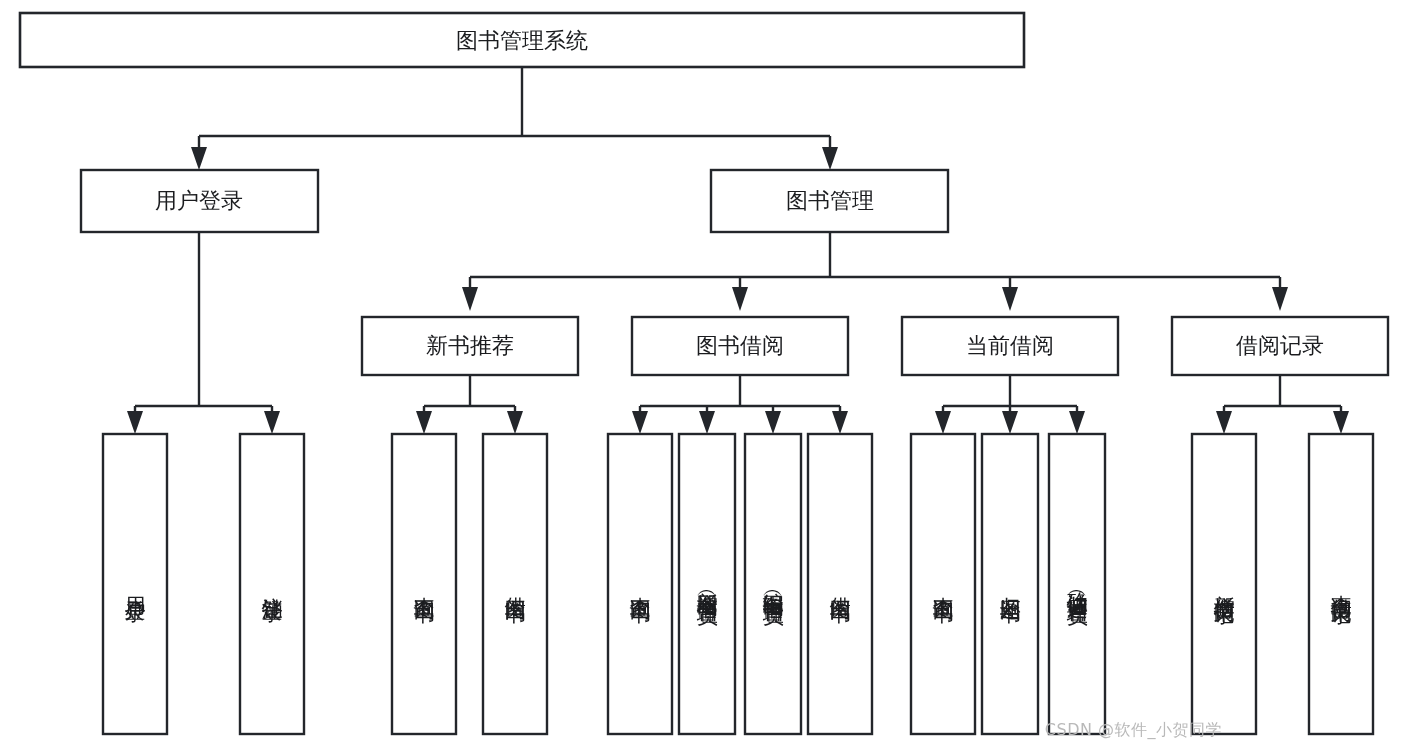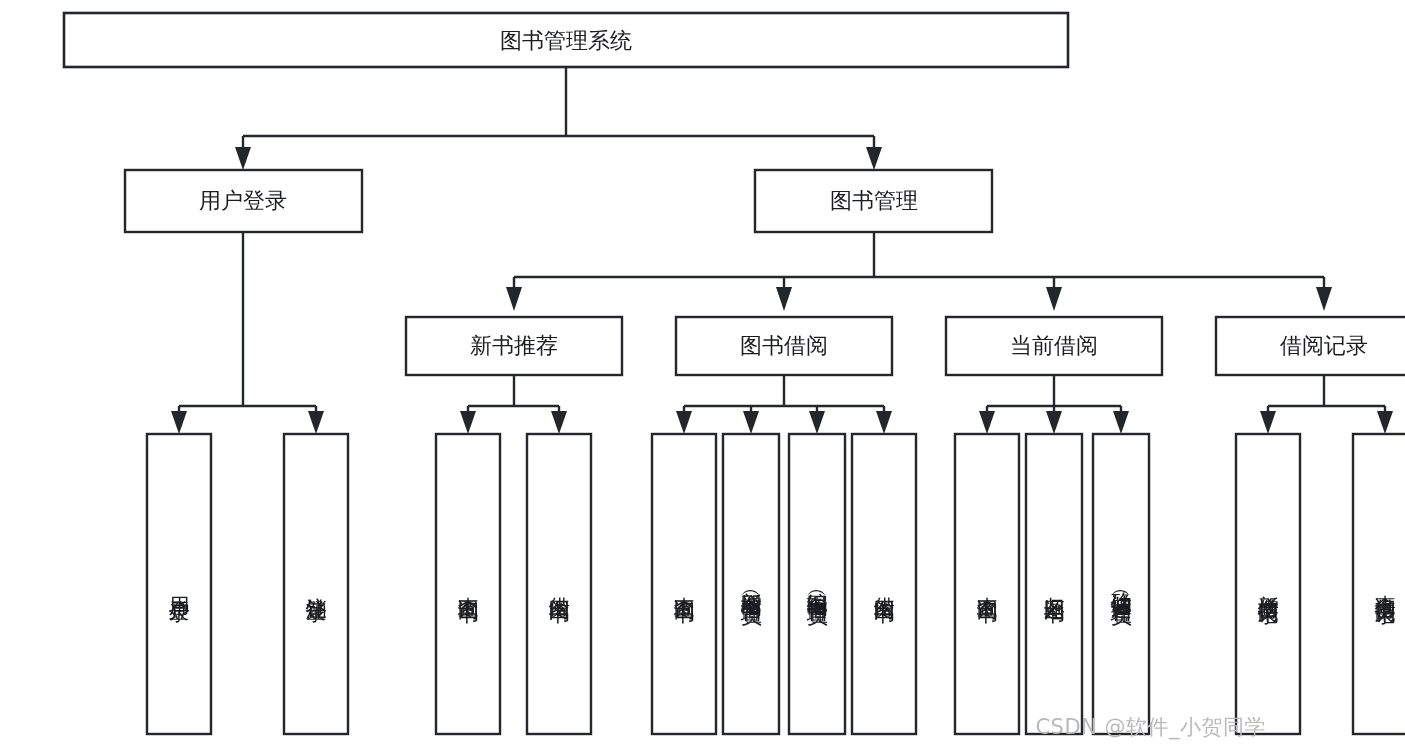--- a/index.html
+++ b/index.html
@@ -12,21 +12,20 @@
     width: 1405px;
     height: 747px;
     font-family: "DejaVu Sans", "Liberation Sans", sans-serif;
     overflow: hidden;
   }
   #diagram-root {
     position: relative;
     width: 1232px;
     height: 747px;
     background: #ffffff;
-    margin-left: 44px;
   }
   svg#tree-svg {
     position: absolute;
     left: 0;
     top: 0;
     width: 1405px;
     height: 747px;
     display: block;
   }
   .node-rect {
@@ -70,21 +69,21 @@
     letter-spacing: 2px;
     color: #1b1c1f;
     white-space: nowrap;
     text-align: center;
   }
   .watermark {
     position: absolute;
     right: 10px;
     bottom: 6px;
     font-family: "DejaVu Sans", "Liberation Sans", sans-serif;
-    font-size: 21px;
+    font-size: 16px;
     color: #b9b9b9;
     letter-spacing: 0.5px;
     white-space: nowrap;
     pointer-events: none;
     text-align: center;
   }
 </style>
 </head>
 <body>
 

